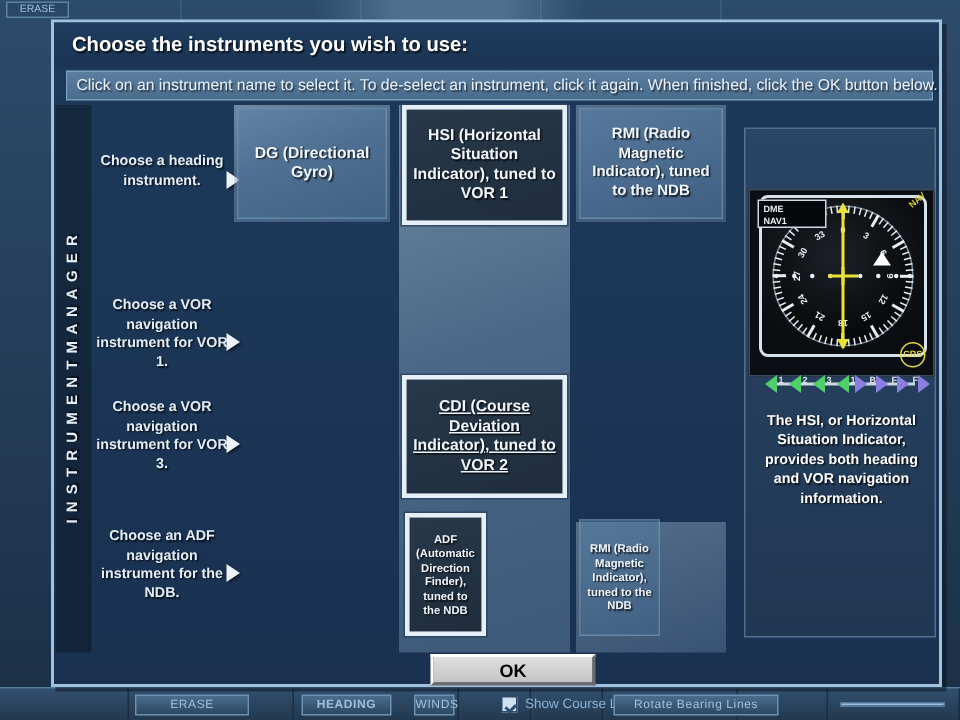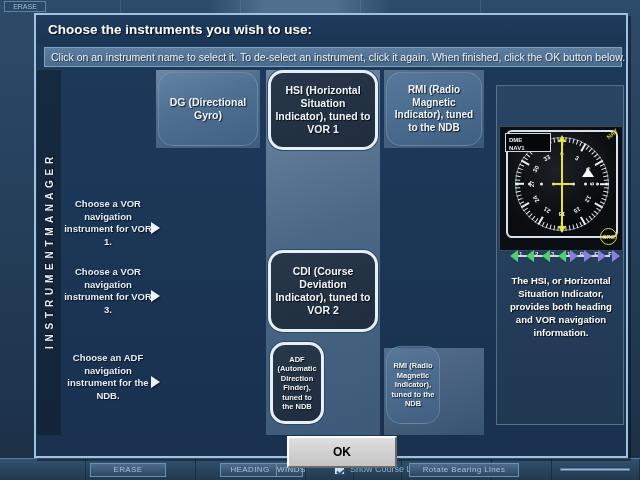--- a/index.html
+++ b/index.html
@@ -126,21 +126,20 @@
   .col.thin{
     background: linear-gradient(160deg, rgba(170,197,220,.40) 0%, rgba(128,163,194,.30) 100%);
   }
   .opt{
     position:absolute;
     display:flex; align-items:center; justify-content:center;
     text-align:center; color:#f0f6fc;
     font-weight:bold; text-shadow: 1px 1px 1px rgba(0,0,0,.75);
     padding:3px;
     cursor:pointer;
-    border-radius:15px;
   }
   .opt.unsel{
     background: linear-gradient(160deg, rgba(90,128,166,.55) 0%, rgba(66,101,138,.55) 100%);
     border:1px solid rgba(150,180,210,.35);
   }
   .opt.sel{
     background: linear-gradient(160deg,#28384a 0%, #1f2d3d 100%);
     border:3px solid #e6eef6;
     box-shadow: 0 0 0 1px rgba(40,70,100,.9);
   }
@@ -247,21 +246,21 @@
     position:absolute; left:14px; top:5px; width:96px; height:2px; background:#cbd6e1;
   }
   #desc{
     position:absolute; left:4px; top:188px; width:120px;
     color:#ffffff; font-size:9.5px; font-weight:bold; line-height:13px;
     text-align:center; text-shadow:1px 1px 1px rgba(0,0,0,.75);
   }
 
   
   #ok-btn{
-    position:absolute; left:251px; top:421px; width:110px; height:32px;
+    position:absolute; left:251px; top:421px; width:110px; height:21px;
     background: linear-gradient(180deg,#dfdfdf 0%, #c4c4c4 100%);
     border-top:2px solid #ffffff; border-left:2px solid #ffffff;
     border-right:2px solid #6b6b6b; border-bottom:2px solid #6b6b6b;
     color:#000000; font-size:12px; font-weight:bold;
     display:flex; align-items:center; justify-content:center;
     cursor:pointer;
   }
 </style>
 </head>
 <body>
@@ -278,21 +277,21 @@
     <div class="tb-cell" style="left:0;width:86px;"></div>
     <div class="tb-cell" style="left:86px;width:110px;"></div>
     <div class="tb-cell" style="left:196px;width:110px;"></div>
     <div class="tb-cell" style="left:306px;width:48px;"></div>
     <div class="tb-cell" style="left:354px;width:48px;"></div>
     <div class="tb-cell" style="left:402px;width:90px;"></div>
     <div class="tb-cell" style="left:492px;width:60px;"></div>
     <div class="tb-cell" style="left:552px;width:88px;"></div>
 
     <div class="tb-btn" style="left:90px;width:76px;">ERASE</div>
-    <div class="tb-btn" style="left:220px;width:60px;">HEADING</div>
+    <div class="tb-btn" style="left:201px;width:60px;font-weight:bold;">HEADING</div>
     <div class="tb-btn" style="left:276px;width:27px;">WINDS</div>
 
     <div class="tb-check" style="left:334px;"></div>
     <div class="tb-label" style="left:350px;">Show Course Lines</div>
 
     <div class="tb-btn" style="left:409px;width:110px;">Rotate Bearing Lines</div>
 
     <div class="tb-slider" style="left:560px;width:70px;"></div>
   </div>
 
@@ -303,20 +302,24 @@
 
   <div id="dlg-title">Choose the instruments you wish to use:</div>
 
   <div id="dlg-instructions">Click on an instrument name to select it.  To de-select an instrument, click it again.  When finished, click the OK button below.</div>
 
   <div id="vstrip">
     <div id="vstrip-text">I N S T R U M E N T   M A N A G E R</div>
   </div>
 
   <div id="prompts">
+    <div class="prompt" style="top:32px;">
+      <span>Choose a heading instrument.</span>
+      <span class="arrow" style="top:12px;"></span>
+    </div>
     <div class="prompt" style="top:112px;margin-top:16px;">
       <span>Choose a VOR navigation instrument for VOR 1.</span>
       <span class="arrow" style="top:24px;"></span>
     </div>
     <div class="prompt" style="top:196px;">
       <span>Choose a VOR navigation instrument for VOR 3.</span>
       <span class="arrow" style="top:24px;"></span>
     </div>
     <div class="prompt" style="top:282px;">
       <span>Choose an ADF navigation instrument for the NDB.</span>
@@ -330,21 +333,21 @@
     <div class="col" style="left:110px;width:114px;"></div>
     <div class="col thin" style="left:228px;width:100px;height:78px;"></div>
     <div class="col thin" style="left:228px;width:100px;top:278px;height:87px;"></div>
 
     <div class="opt unsel" style="left:2px;top:2px;width:100px;height:74px;font-size:10.5px;line-height:13px;">DG (Directional Gyro)</div>
 
     <div class="opt sel" style="left:112px;top:0px;width:110px;height:80px;font-size:10.5px;line-height:13px;">HSI (Horizontal Situation Indicator), tuned to VOR 1</div>
 
     <div class="opt unsel" style="left:230px;top:2px;width:96px;height:74px;font-size:10px;line-height:12.5px;">RMI (Radio Magnetic Indicator), tuned to the NDB</div>
 
-    <div class="opt sel" style="left:112px;top:180px;width:110px;height:82px;font-size:10.5px;line-height:13px;">CDI (Course Deviation Indicator), tuned to VOR 2</div>
+    <div class="opt sel" style="left:112px;top:180px;width:110px;height:82px;font-size:10.5px;line-height:13px;text-decoration:underline;">CDI (Course Deviation Indicator), tuned to VOR 2</div>
 
     <div class="opt sel" style="left:114px;top:272px;width:54px;height:82px;font-size:7.5px;line-height:9.5px;">ADF (Automatic Direction Finder), tuned to the NDB</div>
 
     <div class="opt unsel" style="left:230px;top:276px;width:54px;height:78px;font-size:7.5px;line-height:9.5px;">RMI (Radio Magnetic Indicator), tuned to the NDB</div>
   </div>
 
   <div id="preview">
 
     <div id="hsi-box">
       <div id="hsi-face">

